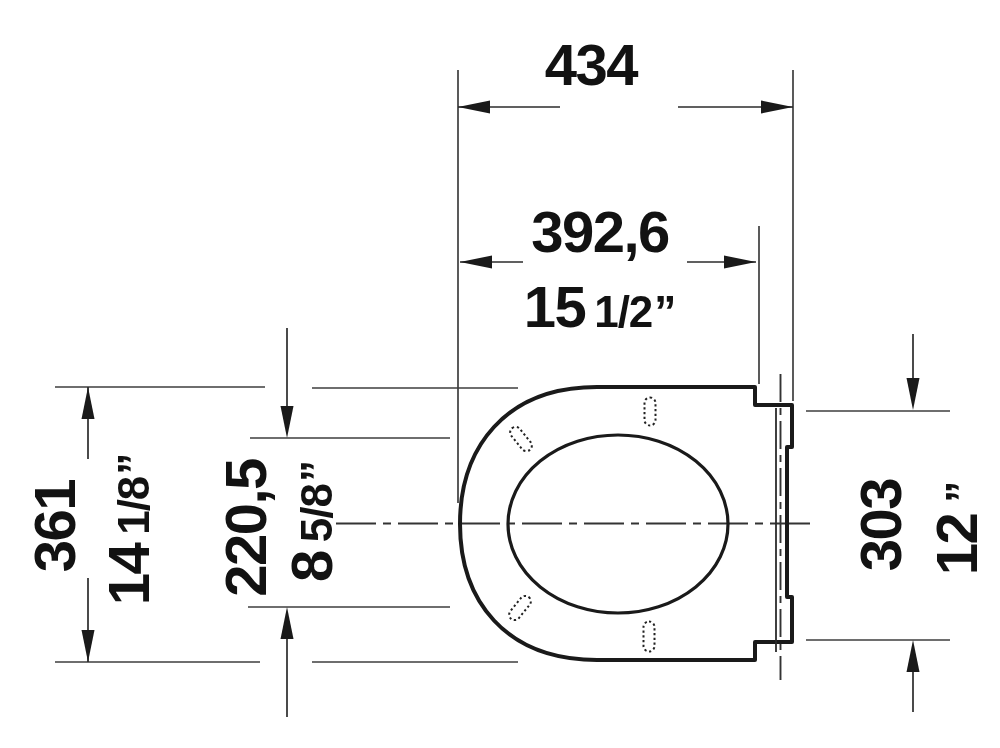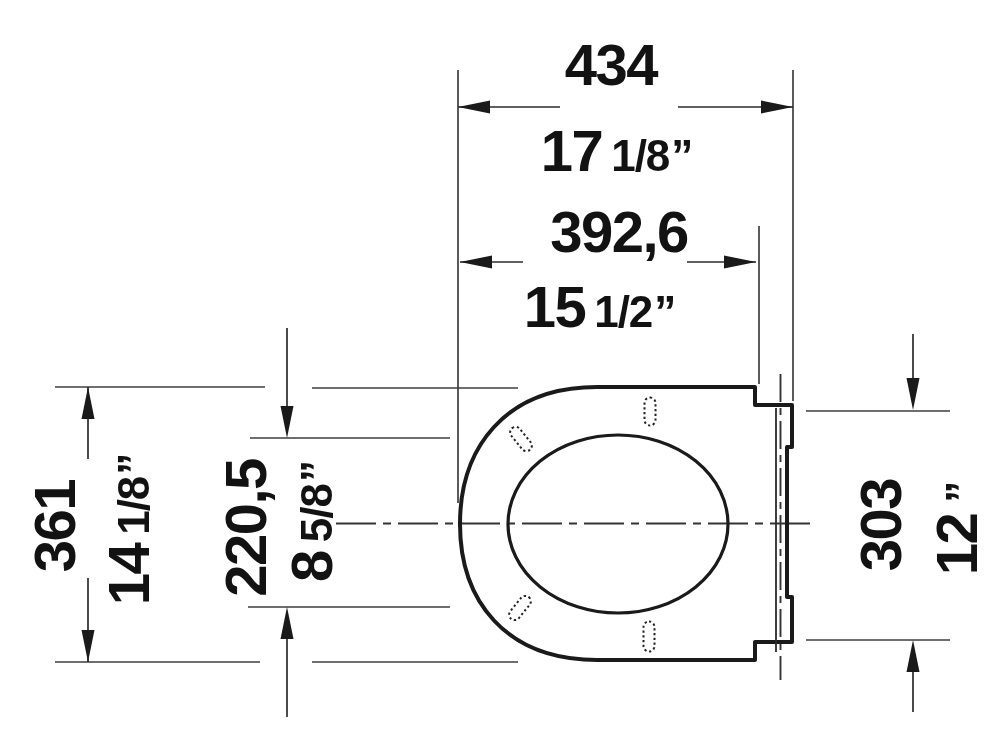--- a/index.html
+++ b/index.html
@@ -83,28 +83,25 @@
     </g>
 
     <g fill="none" stroke="#222222" stroke-width="2" stroke-dasharray="2.2 2.6">
       <rect x="644.5" y="397.5" width="11" height="28" rx="5.5"></rect>
       <rect x="643.5" y="621.5" width="11" height="30" rx="5.5"></rect>
       <rect x="515.5" y="425" width="11" height="28" rx="5.5" transform="rotate(-39 521 439)"></rect>
       <rect x="514.5" y="594" width="11" height="28" rx="5.5" transform="rotate(39 520 608)"></rect>
     </g>
   </svg>
 
-  <div class="lbl" style="left:611px;top:65px">
+  <div class="lbl" style="left:591px;top:65px">
     <span>434</span>
   </div>
-  <div class="lbl" style="left:617px;top:151px">
-    <span>17</span><span class="fr">1/8</span><span class="mk">”</span>
-  </div>
 
-  <div class="lbl" style="left:619px;top:232px">
+  <div class="lbl" style="left:600px;top:232px">
     <span>392,6</span>
   </div>
   <div class="lbl" style="left:600px;top:307px">
     <span>15</span><span class="fr">1/2</span><span class="mk">”</span>
   </div>
 
   <div class="lbl v" style="left:55px;top:526px">
     <span>361</span>
   </div>
   <div class="lbl v" style="left:129px;top:529px">

